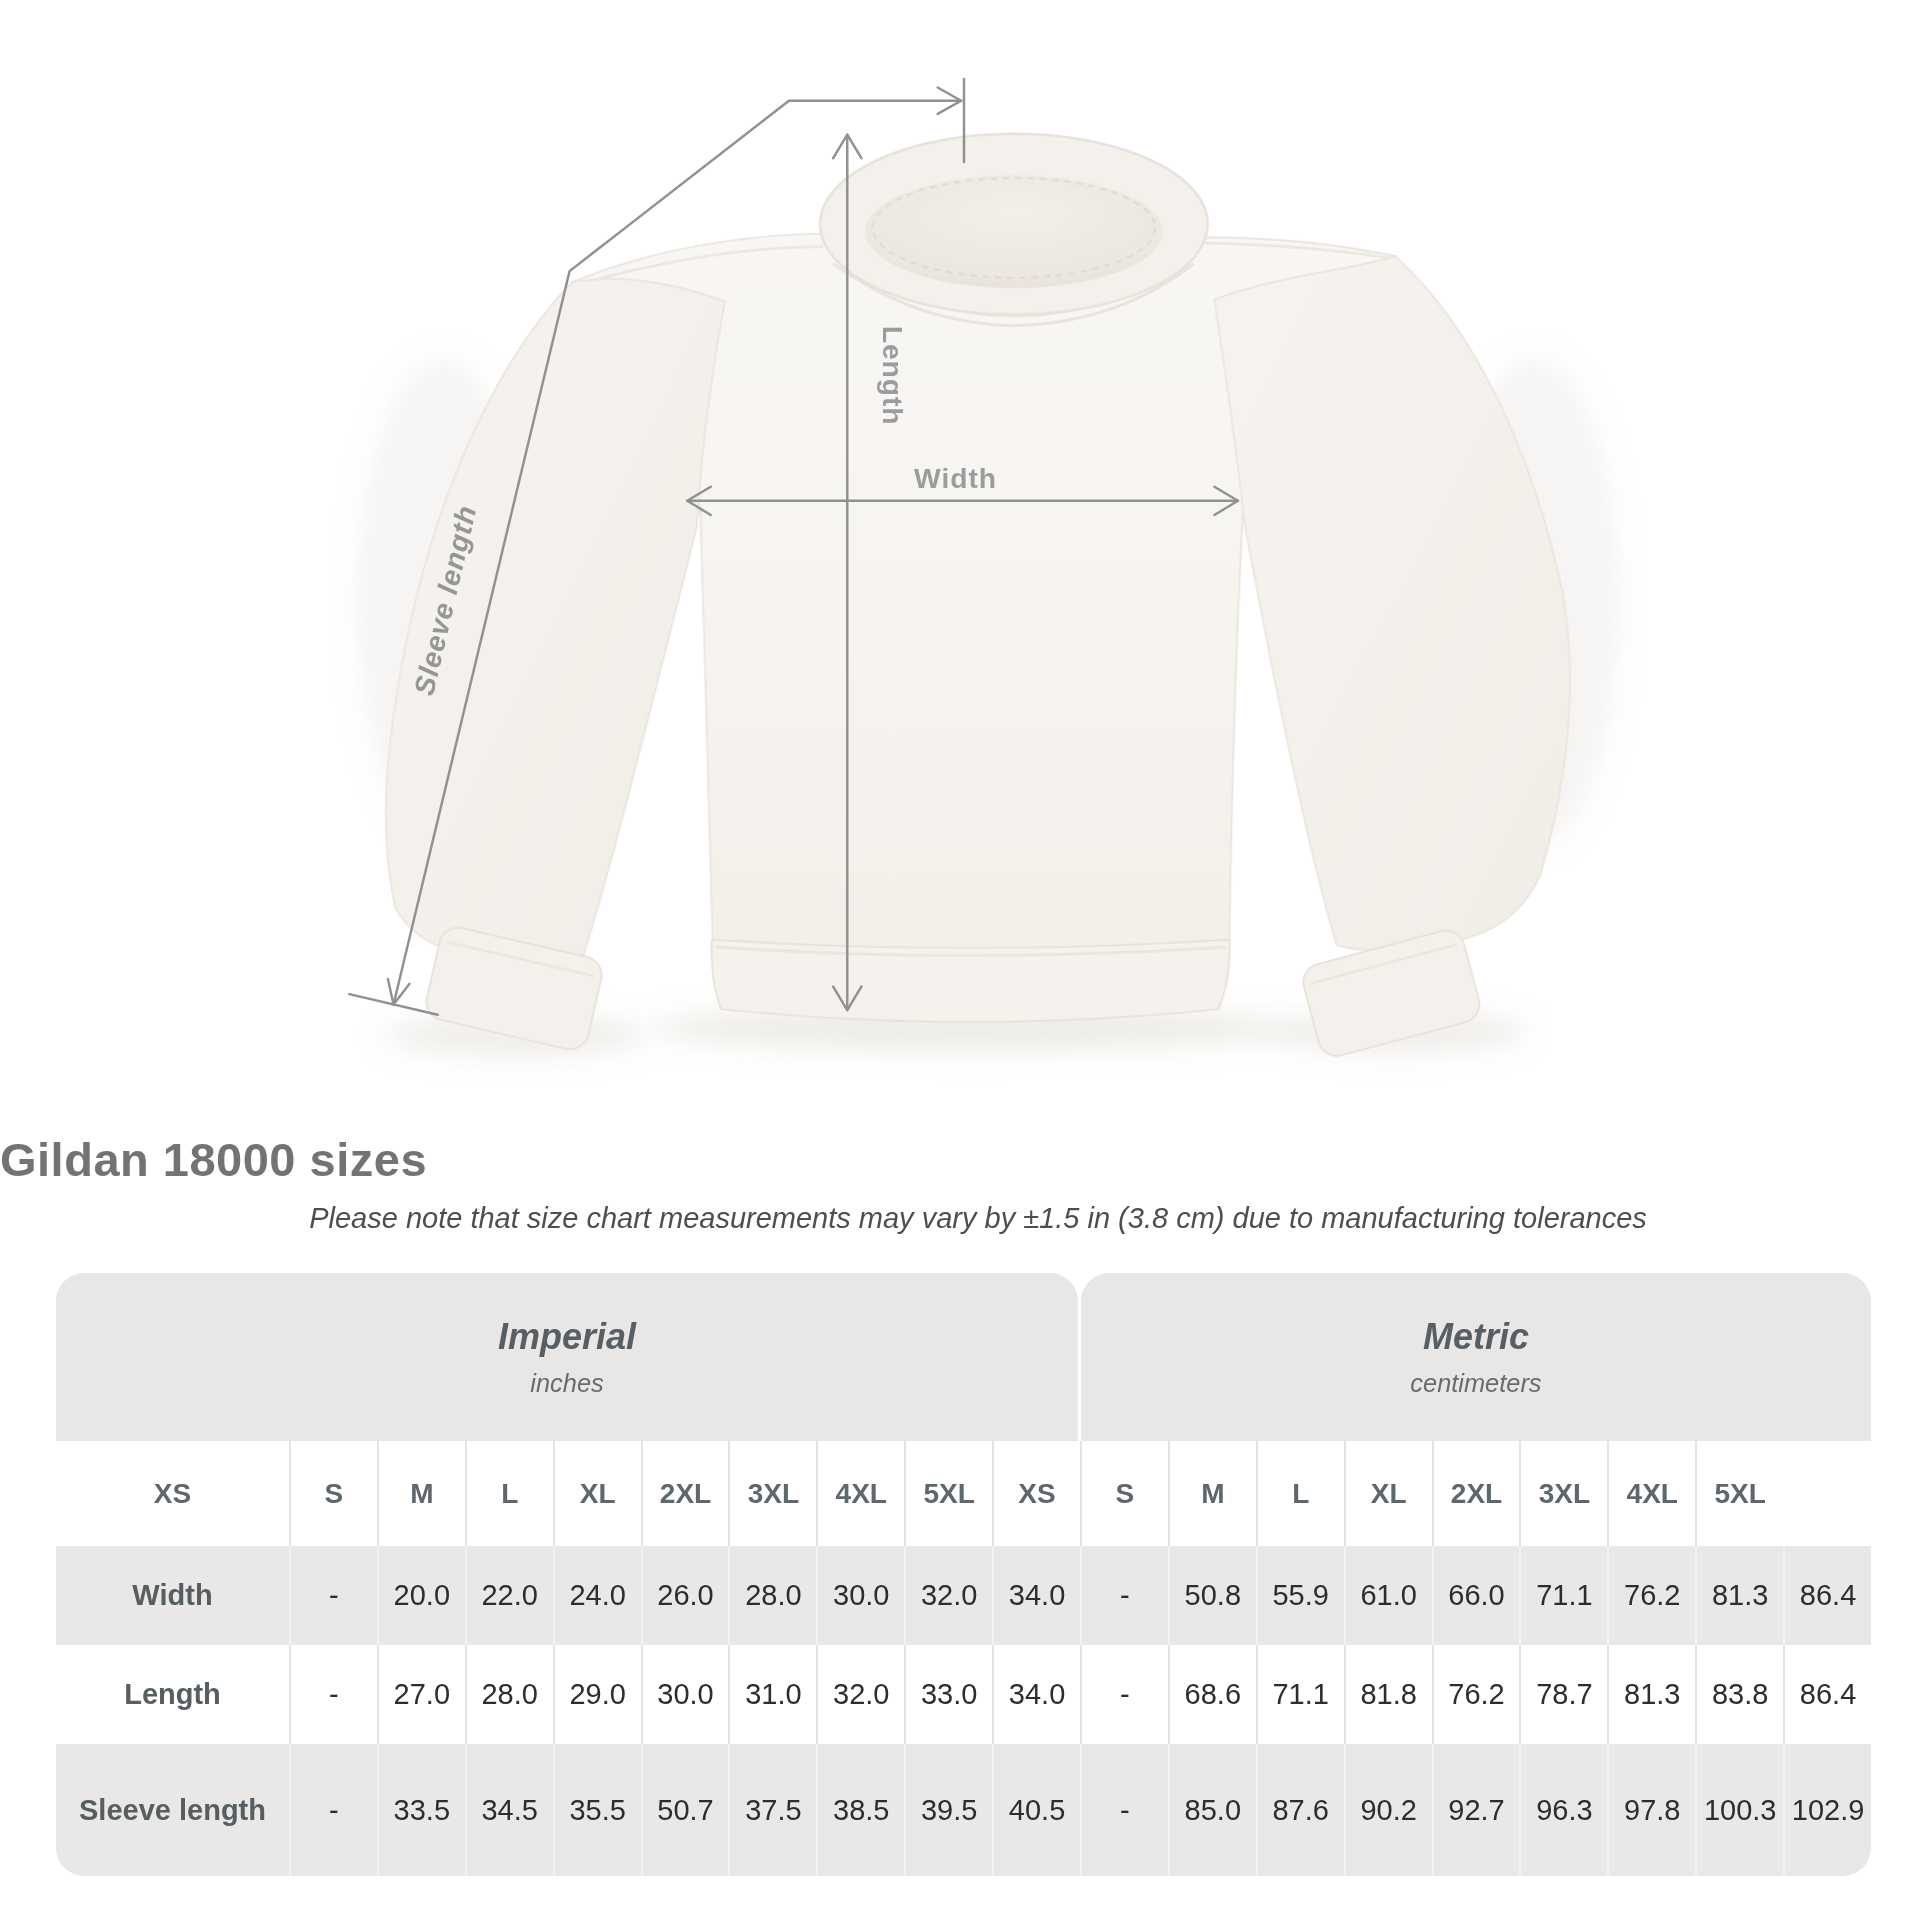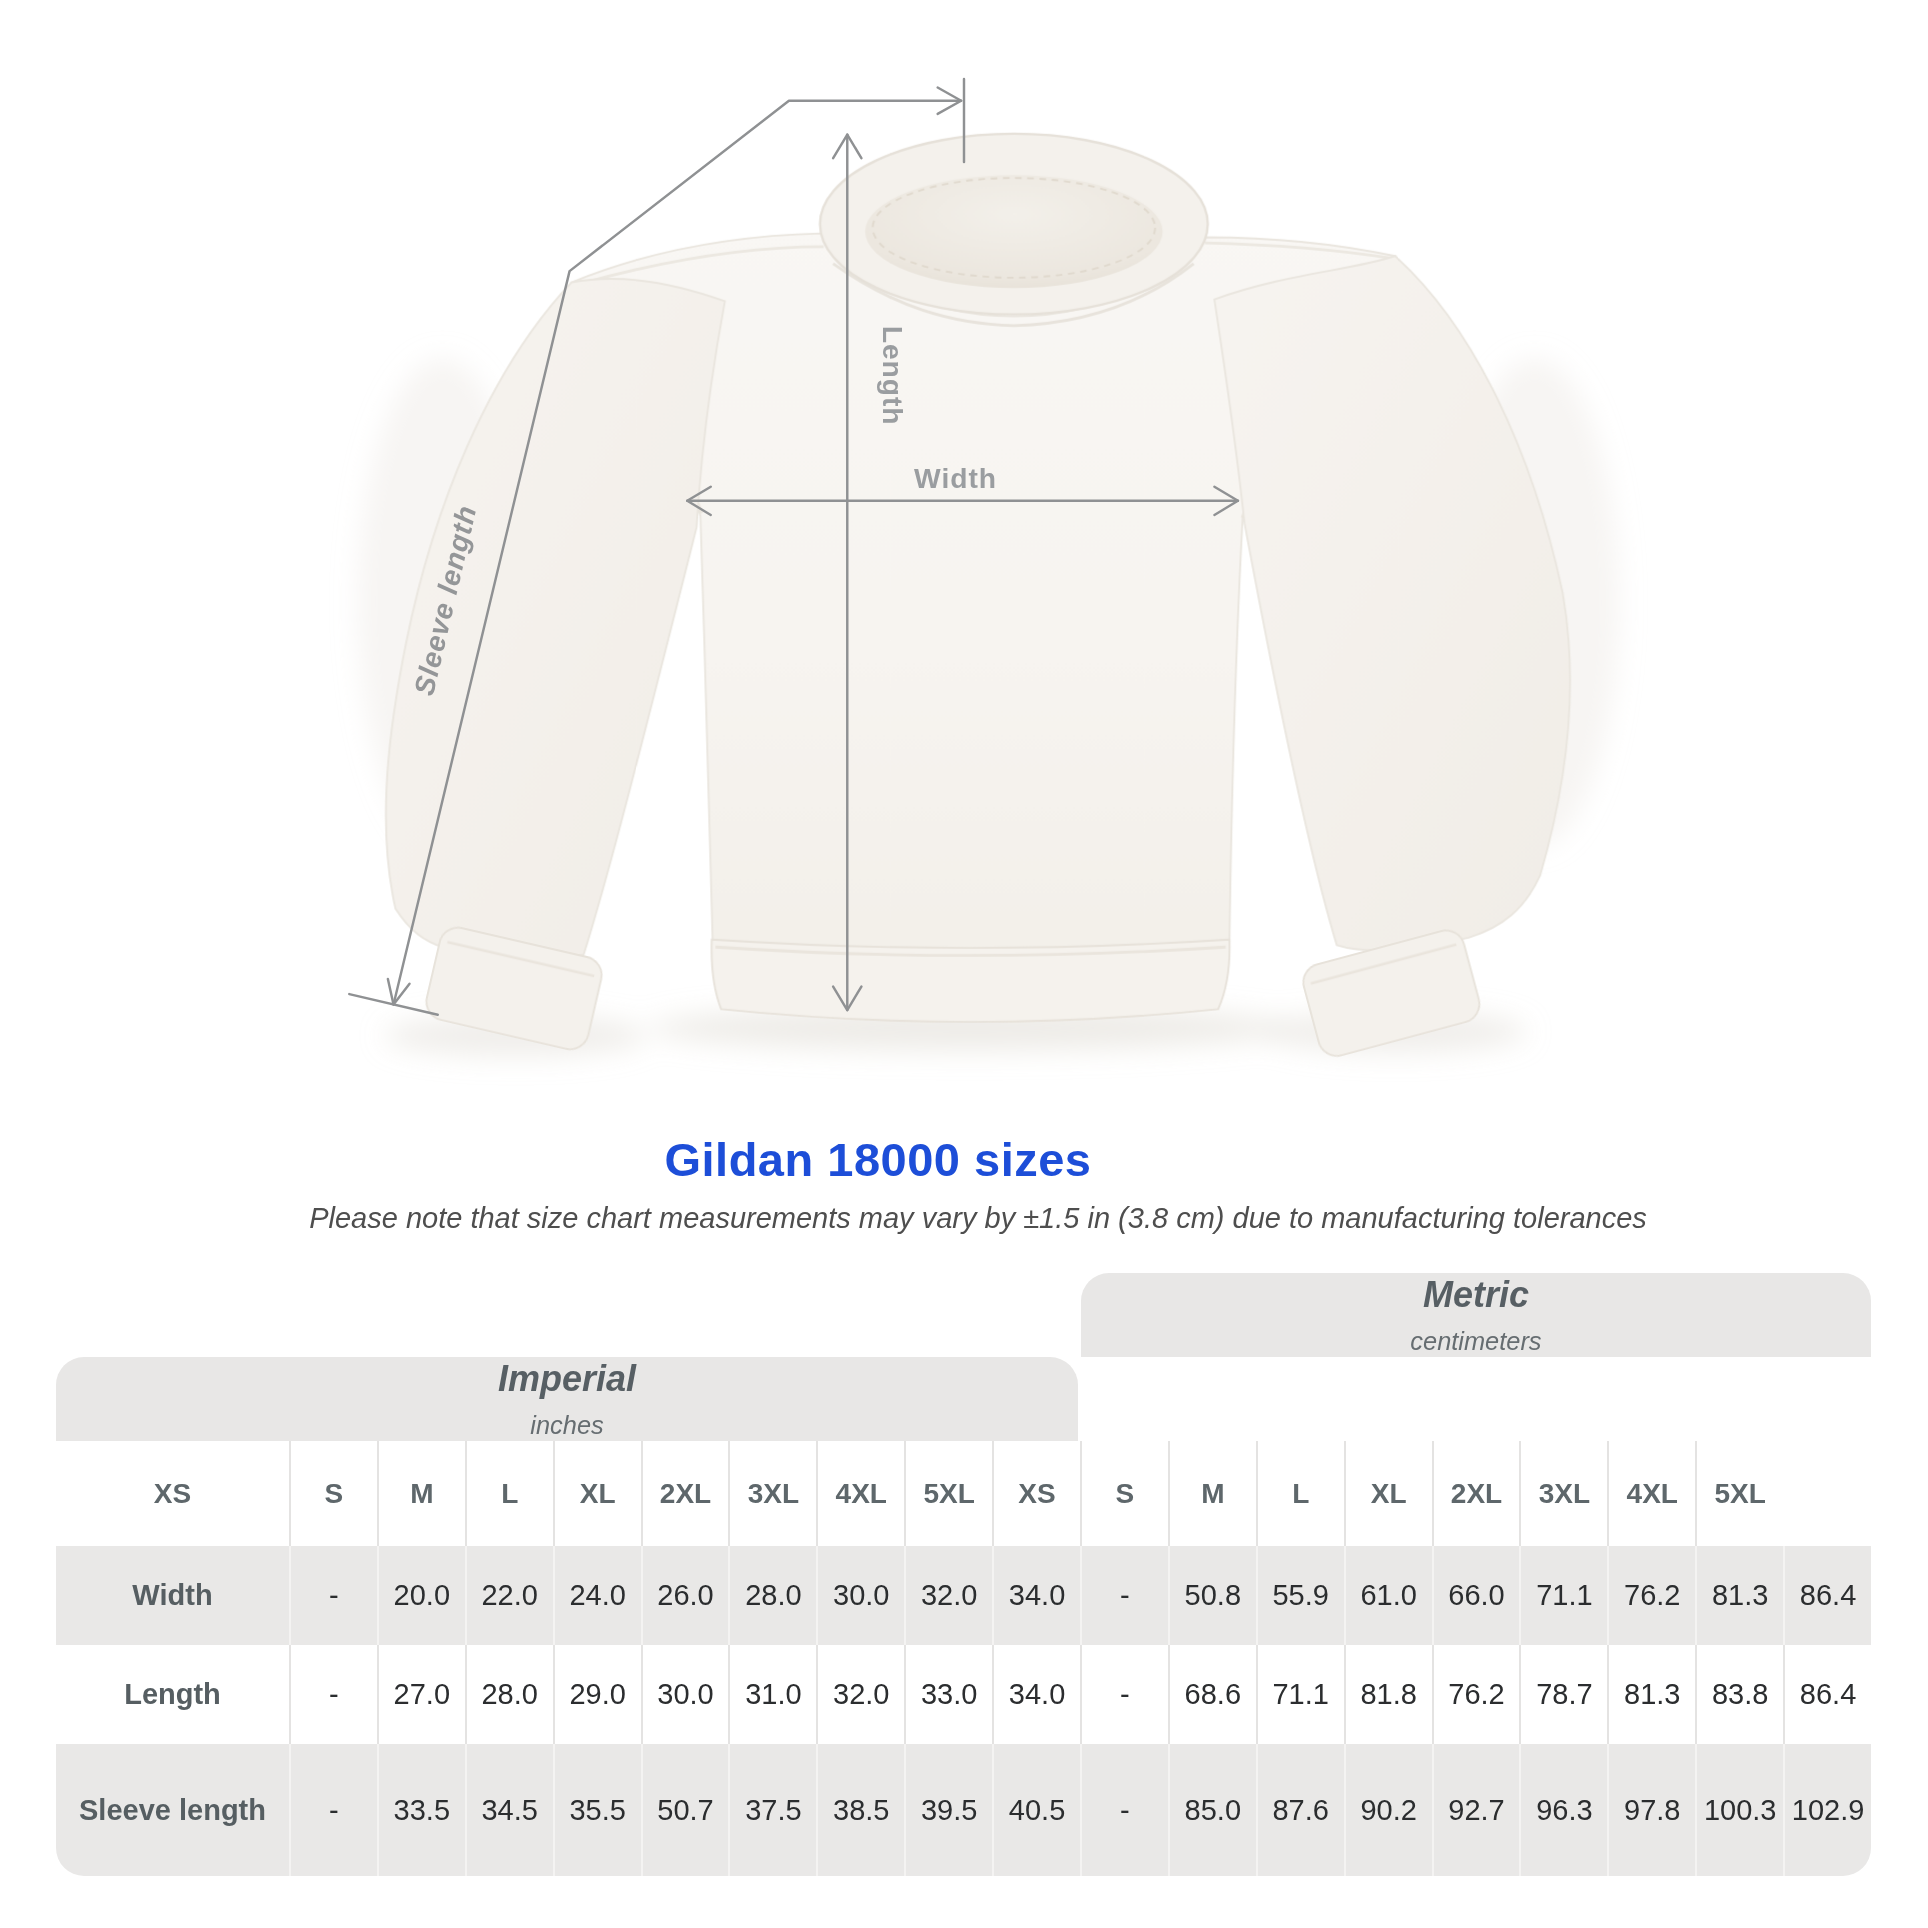--- a/index.html
+++ b/index.html
@@ -7,22 +7,22 @@
     width:1928px;height:1928px;position:relative;background:#ffffff;
     font-family:"Liberation Sans","DejaVu Sans",sans-serif;
     -webkit-font-smoothing:antialiased;overflow:hidden;
   }
   
   #figure{position:absolute;left:0;top:0;width:1928px;height:1092px;}
   .dim-label{font-weight:bold;font-size:30px;fill:#9a9da0;letter-spacing:1px;}
   .dim-label.sleeve{font-style:italic;fill:#949698;}
   
   .title{
-    position:absolute;left:0;top:1132px;width:1756px;text-align:center;
-    font-size:47px;font-weight:bold;color:#1d4ed8;letter-spacing:0.5px;
+    position:absolute;left:0;top:1132px;width:1756px;
+    font-size:47px;font-weight:bold;color:#737373;letter-spacing:0.5px;
   }
   .subtitle{
     position:absolute;left:14px;top:1202px;width:1928px;text-align:center;
     font-size:29px;font-style:italic;color:#4e4e4e;
   }
   
   .size-table{position:absolute;left:56px;top:1273px;width:1815px;}
   .trow{display:grid;grid-template-columns:233px repeat(18,1fr);}
   .band-row{height:168px;}
   .band{
@@ -158,27 +158,27 @@
   <text class="dim-label" transform="translate(938 399) rotate(90)" text-anchor="middle">Length</text>
   <text class="dim-label sleeve" transform="translate(483 640) rotate(-77)" text-anchor="middle">Sleeve length</text>
 </svg>
 
 <div class="title">Gildan 18000 sizes</div>
 <div class="subtitle">Please note that size chart measurements may vary by ±1.5 in (3.8 cm) due to manufacturing tolerances</div>
 
 <div class="size-table">
 
   <div class="trow band-row">
+    <div class="band imperial">
+      <div class="uname">Imperial</div>
+      <div class="usub">inches</div>
+    </div>
     <div class="band metric">
       <div class="uname">Metric</div>
       <div class="usub">centimeters</div>
-    </div>
-    <div class="band imperial">
-      <div class="uname">Imperial</div>
-      <div class="usub">inches</div>
     </div>
   </div>
 
   <div class="trow row-size">
     <div class="cell sizehdr">XS</div>
     <div class="cell sizehdr">S</div>
     <div class="cell sizehdr">M</div>
     <div class="cell sizehdr">L</div>
     <div class="cell sizehdr">XL</div>
     <div class="cell sizehdr">2XL</div>

